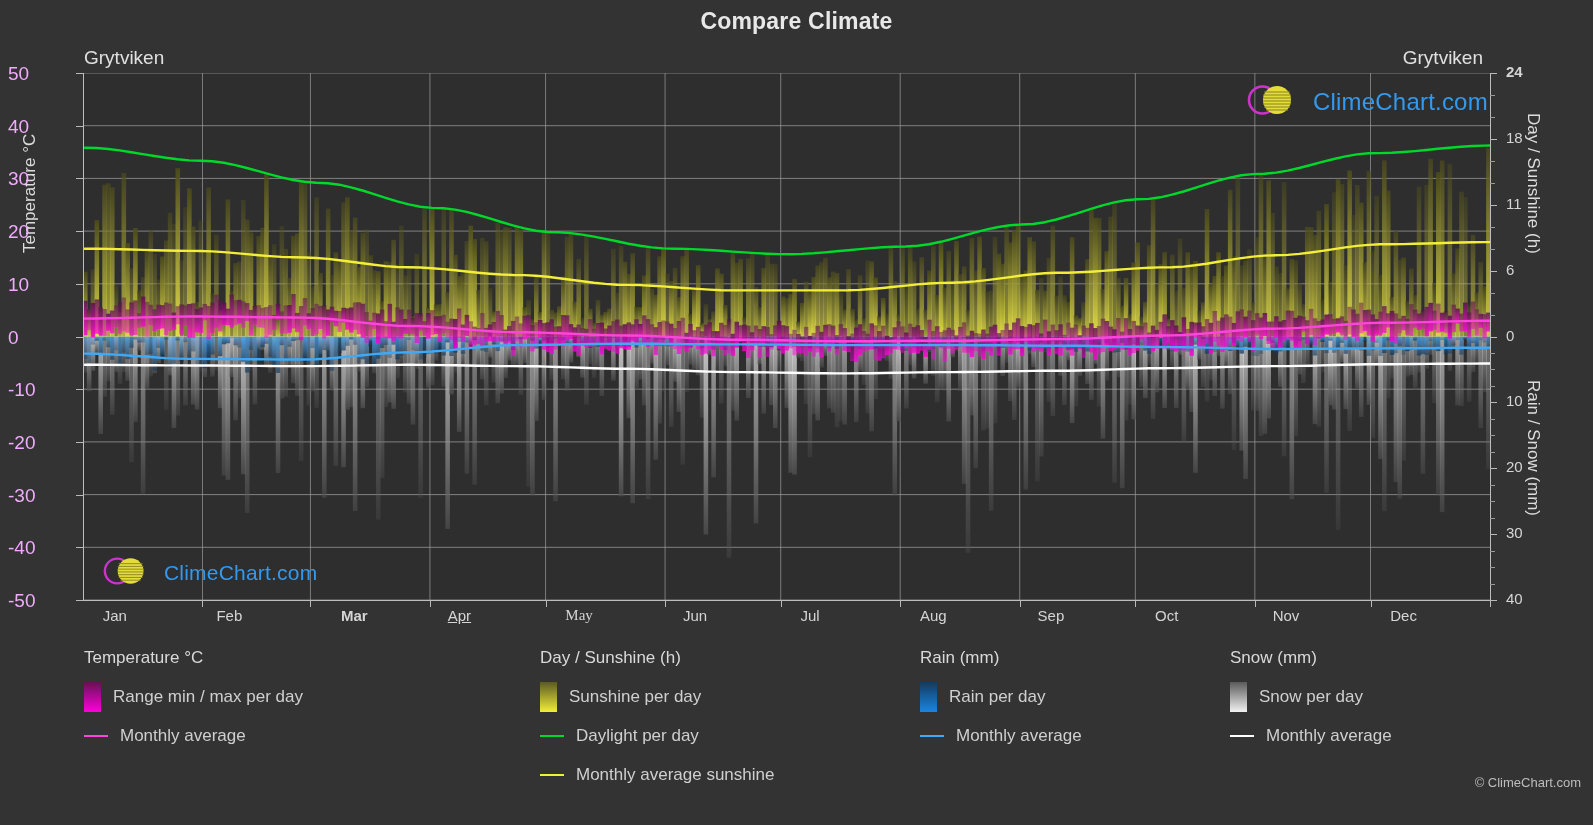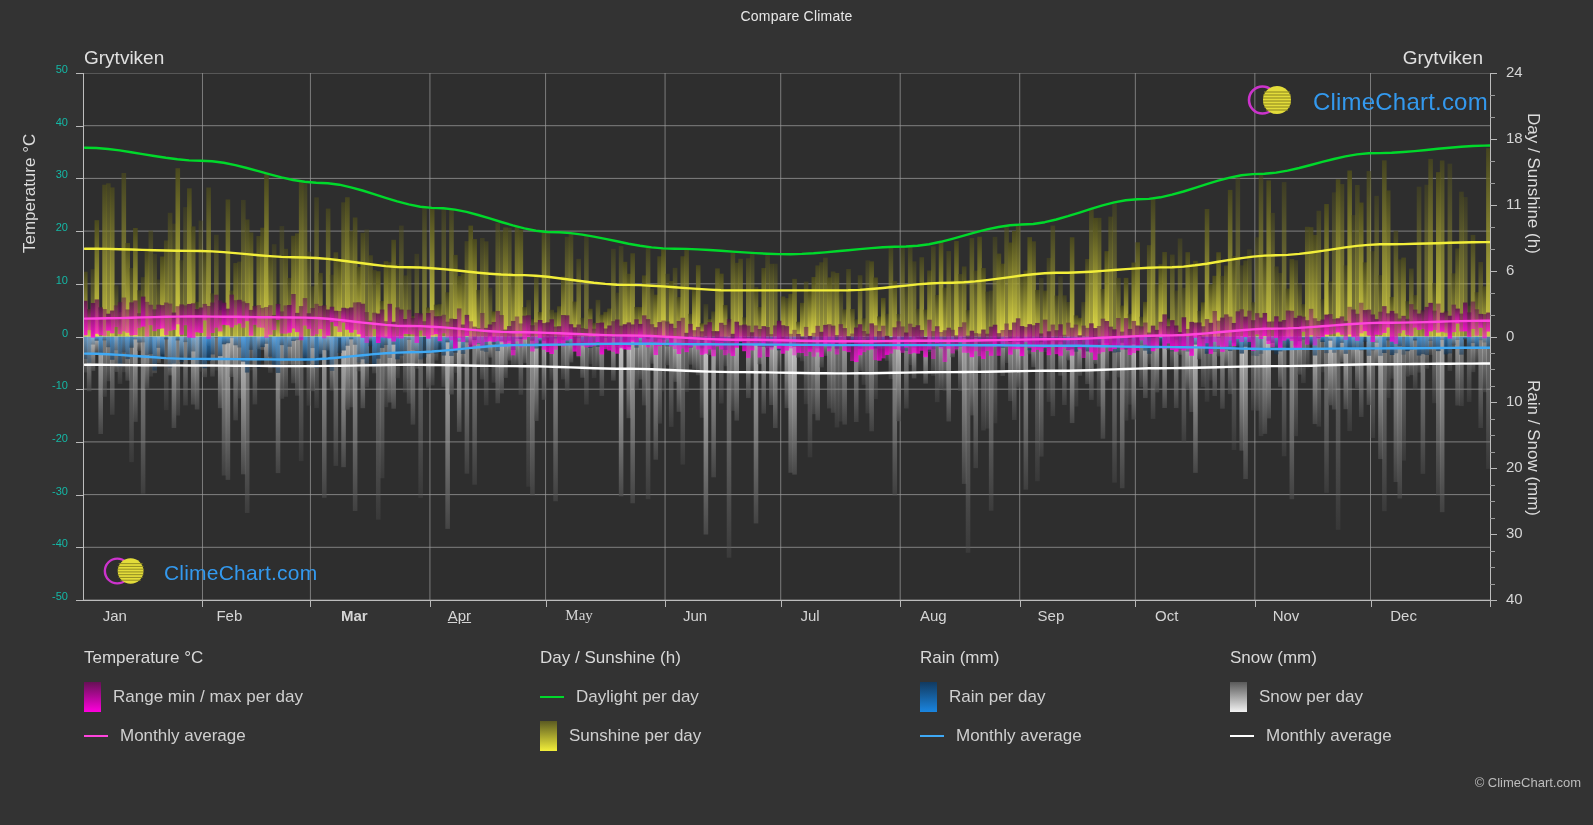--- a/index.html
+++ b/index.html
@@ -18,23 +18,24 @@
   #chart-root {
     position: absolute;
     inset: 0;
   }
   .title {
     position: absolute;
     top: 8px;
     left: 0;
     width: 100%;
     text-align: center;
-    font-size: 14px;
+    font-size: 23px;
     color: #e8e8e8;
     letter-spacing: 0.2px;
+    font-weight: bold;
   }
   .loc-left {
     position: absolute;
     left: 84px;
     top: 47px;
     font-size: 19px;
     color: #e0e0e0;
   }
   .loc-right {
     position: absolute;
@@ -80,23 +81,23 @@
     top: 380px;
     font-size: 17px;
     color: #dcdcdc;
     transform: rotate(90deg);
     transform-origin: left top;
     white-space: nowrap;
   }
   .ytick-left {
     position: absolute;
     width: 60px;
-    text-align: right;
-    font-size: 11px;
-    color: #14b8a6;
+    text-align: left;
+    font-size: 19px;
+    color: #f0abfc;
   }
   .ytick-right {
     position: absolute;
     left: 1506px;
     width: 40px;
     text-align: left;
     font-size: 15px;
     color: #d5d5d5;
   }
   .xtick {
@@ -1716,21 +1717,21 @@
       <div class="ytick-left" style="left: 8px; top: 431.9px;">-20</div>
       <div class="tickmark-l" style="top: 441.9px;"></div>
       <div class="ytick-left" style="left: 8px; top: 484.6px;">-30</div>
       <div class="tickmark-l" style="top: 494.6px;"></div>
       <div class="ytick-left" style="left: 8px; top: 537.3px;">-40</div>
       <div class="tickmark-l" style="top: 547.3px;"></div>
       <div class="ytick-left" style="left: 8px; top: 590px;">-50</div>
       <div class="tickmark-l" style="top: 600px;"></div>
     </div>
   <div id="right-ticks">
-      <div class="ytick-right" style="top: 63px;">24</div>
+      <div class="ytick-right" style="top: 63px; font-weight: bold;">24</div>
       <div class="tickmark-r" style="top: 73px;"></div>
       <div class="ytick-right" style="top: 128.875px;">18</div>
       <div class="tickmark-r" style="top: 138.875px;"></div>
       <div class="ytick-right" style="top: 194.75px;">11</div>
       <div class="tickmark-r" style="top: 204.75px;"></div>
       <div class="ytick-right" style="top: 260.625px;">6</div>
       <div class="tickmark-r" style="top: 270.625px;"></div>
       <div class="ytick-right" style="top: 326.5px;">0</div>
       <div class="tickmark-r" style="top: 336.5px;"></div>
       <div class="tickmark-r minor" style="top: 314.542px;"></div>
@@ -1835,26 +1836,30 @@
           <span class="lg-label">Range min / max per day</span>
         </div>
         <div class="lg-row">
           <span class="lg-swatch-line" style="border-top-color: rgb(255, 68, 221);"></span>
           <span class="lg-label">Monthly average</span>
         </div>
       </div>
       <div class="lg-col" style="left: 540px;">
         <div class="lg-head">Day / Sunshine (h)</div>
         <div class="lg-row">
+          <span class="lg-swatch-box" style="background: linear-gradient(to top, rgb(242, 238, 58), rgb(91, 90, 34));"></span>
+          <span class="lg-label">Sunshine per day</span>
+        </div>
+        <div class="lg-row">
           <span class="lg-swatch-line" style="border-top-color: rgb(0, 217, 43);"></span>
           <span class="lg-label">Daylight per day</span>
         </div>
         <div class="lg-row">
-          <span class="lg-swatch-box" style="background: linear-gradient(to top, rgb(242, 238, 58), rgb(91, 90, 34));"></span>
-          <span class="lg-label">Sunshine per day</span>
+          <span class="lg-swatch-line" style="border-top-color: rgb(242, 238, 58);"></span>
+          <span class="lg-label">Monthly average sunshine</span>
         </div>
       </div>
       <div class="lg-col" style="left: 920px;">
         <div class="lg-head">Rain (mm)</div>
         <div class="lg-row">
           <span class="lg-swatch-box" style="background: linear-gradient(to top, rgb(26, 133, 224), rgb(18, 58, 96));"></span>
           <span class="lg-label">Rain per day</span>
         </div>
         <div class="lg-row">
           <span class="lg-swatch-line" style="border-top-color: rgb(63, 169, 245);"></span>

